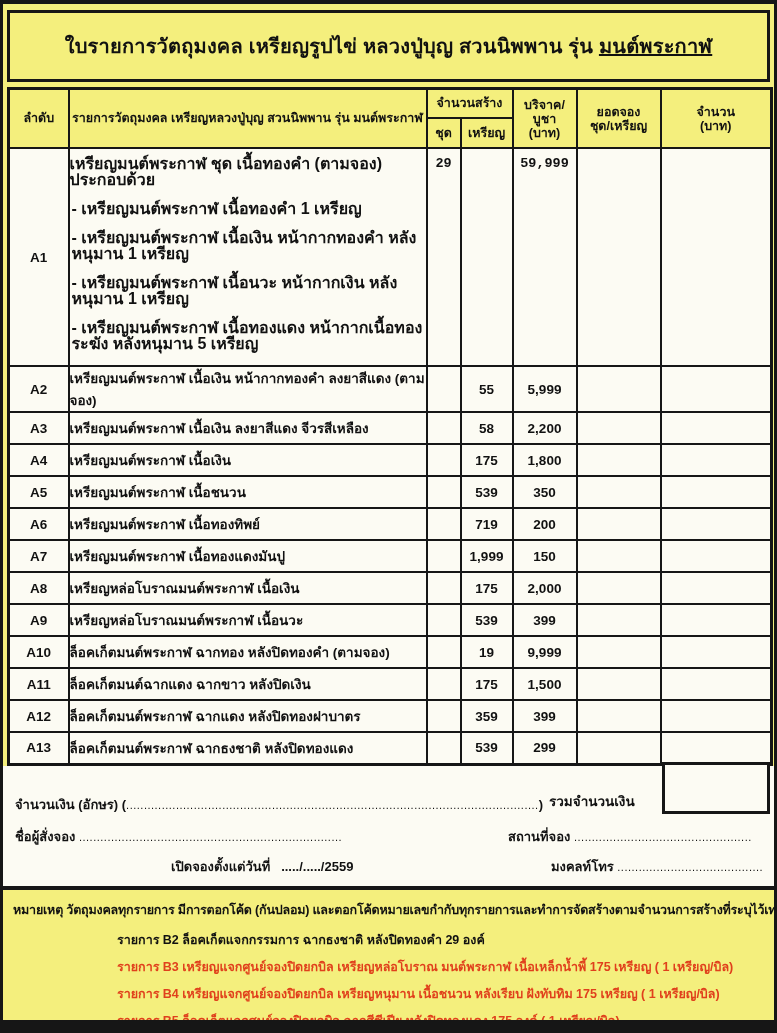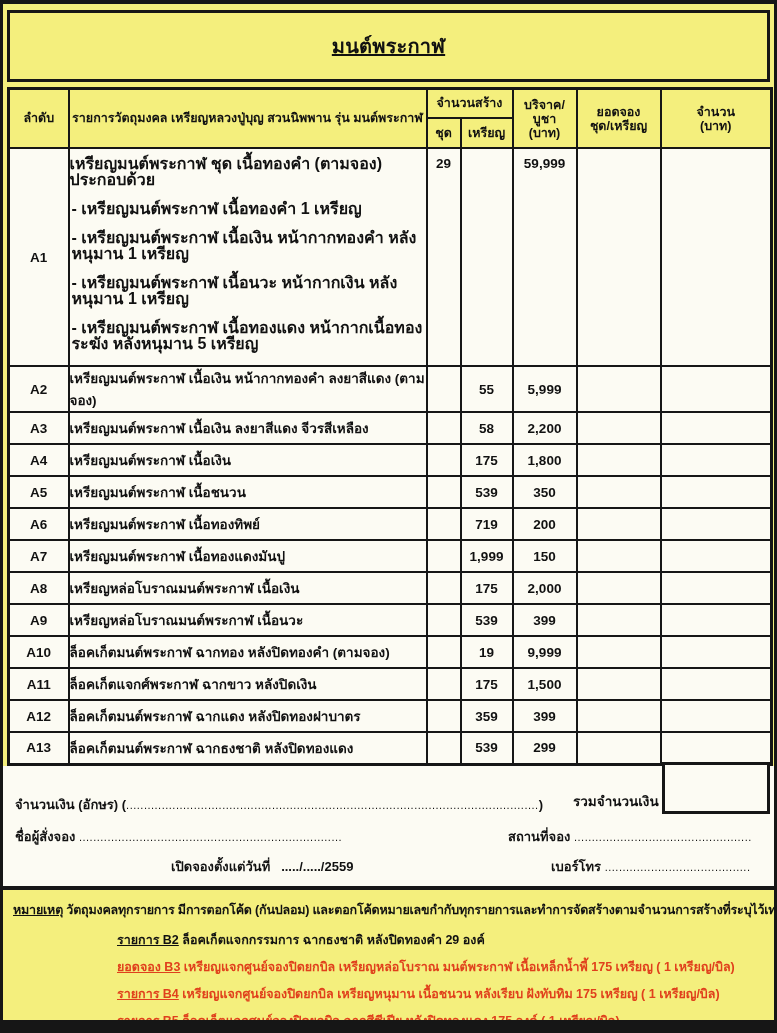--- a/index.html
+++ b/index.html
@@ -27,48 +27,48 @@
   thead th{background:#f4ef7d;font-size:12.5px;line-height:15px;vertical-align:middle;}
   thead .h2line div{line-height:14px;}
   tr.hr1 th{height:27px;}
   tr.hr2 th{height:28px;}
   tbody td{font-size:13.5px;}
   td.c-no{text-align:center;vertical-align:middle;}
   td.c-desc{padding:2px 6px;vertical-align:middle;text-align:left;}
   td.c-num{text-align:center;vertical-align:middle;}
   tr.row-a1{height:171px;}
   tr.row-a1 td.c-desc{vertical-align:top;padding-top:7px;}
-  tr.row-a1 td.c-num{vertical-align:top;padding-top:7px;}
+  tr.row-a1 td.c-num{vertical-align:top;padding-top:7px;font-family:Liberation Mono, monospace;}
   tr.row-a1 p{margin:0 0 13px;line-height:16px;font-size:16px;}
   tr.row-a1 p.sub{padding-left:2px;}
   tr.item{height:32px;}
   
   .form-section{
     position:relative;height:120px;background:#fcfbf3;
     border-bottom:4px solid #161616;font-size:13px;
   }
   .form-section .dots{font-weight:normal;font-size:11px;letter-spacing:.5px;}
   .pos{position:absolute;white-space:nowrap;}
   .total-box{
     position:absolute;left:659px;top:-4px;width:108px;height:52px;
     border:3px solid #161616;box-sizing:border-box;background:#fcfbf3;
   }
   
   .notes{padding:10px 8px 0 10px;font-size:12.5px;}
   .notes .lead{white-space:nowrap;letter-spacing:-.2px;}
-  .notes .u{text-decoration:underline;}
+  .notes .u{}
   .note-item{padding-left:104px;margin-top:13px;line-height:14px;white-space:nowrap;}
   .note-item.red{color:#e0401c;}
 </style>
 </head>
 <body>
 
 <div class="page">
 
-  <div class="title-box"><span class="u">มนต์พระกาฬ</span></div>
+  <div class="title-box"><span>ใบรายการวัตถุมงคล เหรียญรูปไข่ หลวงปู่บุญ สวนนิพพาน รุ่น </span><span class="u">มนต์พระกาฬ</span></div>
 
   <table class="main">
     <colgroup>
       <col style="width:60px">
         <col style="width:358px">
         <col style="width:34px">
       <col style="width:52px">
         <col style="width:64px">
         <col style="width:84px">
         <col>
@@ -189,21 +189,21 @@
         <td class="c-no">A10</td>
         <td class="c-desc">ล็อคเก็ตมนต์พระกาฬ ฉากทอง หลังปิดทองคำ (ตามจอง)</td>
         <td class="c-num"></td>
         <td class="c-num">19</td>
         <td class="c-num">9,999</td>
         <td></td>
         <td></td>
       </tr>
       <tr class="item">
         <td class="c-no">A11</td>
-        <td class="c-desc">ล็อคเก็ตแจกศ์พระกาฬ ฉากขาว หลังปิดเงิน</td>
+        <td class="c-desc">ล็อคเก็ตมนต์ฉากแดง ฉากขาว หลังปิดเงิน</td>
         <td class="c-num"></td>
         <td class="c-num">175</td>
         <td class="c-num">1,500</td>
         <td></td>
         <td></td>
       </tr>
       <tr class="item">
         <td class="c-no">A12</td>
         <td class="c-desc">ล็อคเก็ตมนต์พระกาฬ ฉากแดง หลังปิดทองฝาบาตร</td>
         <td class="c-num"></td>
@@ -219,30 +219,30 @@
         <td class="c-num">539</td>
         <td class="c-num">299</td>
         <td></td>
         <td></td>
       </tr>
     </tbody>
   </table>
 
   <div class="form-section">
     <div class="total-box"></div>
-    <div class="pos" style="left:570px;top:24px;font-size:13.5px;">รวมจำนวนเงิน</div>
+    <div class="pos" style="left:546px;top:24px;font-size:13.5px;">รวมจำนวนเงิน</div>
     <div class="pos" style="left:12px;top:28px;max-width:500px;"><span>จำนวนเงิน (อักษร)  (</span><span class="dots">....................................................................................................................</span><span>)</span></div>
     <div class="pos" style="left:12px;top:60px;"><span>ชื่อผู้สั่งจอง</span> <span class="dots">..........................................................................</span></div>
     <div class="pos" style="left:505px;top:60px;"><span>สถานที่จอง</span> <span class="dots">..................................................</span></div>
     <div class="pos" style="left:168px;top:90px;"><span>เปิดจองตั้งแต่วันที่</span>&nbsp;&nbsp;&nbsp;<span>...../...../2559</span></div>
-    <div class="pos" style="left:548px;top:90px;"><span>เบอร์โทร</span> <span class="dots">.........................................</span></div>
+    <div class="pos" style="left:548px;top:90px;"><span>มงคลท์โทร</span> <span class="dots">.........................................</span></div>
   </div>
 
   <div class="notes">
     <div class="lead"><span class="u">หมายเหตุ</span><span> วัตถุมงคลทุกรายการ มีการตอกโค้ด (กันปลอม) และตอกโค้ดหมายเลขกำกับทุกรายการและทำการจัดสร้างตามจำนวนการสร้างที่ระบุไว้เท่านั้น</span></div>
     <div class="note-item"><span class="u">รายการ B2</span><span> ล็อคเก็ตแจกกรรมการ ฉากธงชาติ หลังปิดทองคำ 29 องค์</span></div>
-    <div class="note-item red"><span class="u">ยอดจอง B3</span><span> เหรียญแจกศูนย์จองปิดยกบิล เหรียญหล่อโบราณ มนต์พระกาฬ เนื้อเหล็กน้ำพี้ 175 เหรียญ ( 1 เหรียญ/บิล)</span></div>
+    <div class="note-item red"><span class="u">รายการ B3</span><span> เหรียญแจกศูนย์จองปิดยกบิล เหรียญหล่อโบราณ มนต์พระกาฬ เนื้อเหล็กน้ำพี้ 175 เหรียญ ( 1 เหรียญ/บิล)</span></div>
     <div class="note-item red"><span class="u">รายการ B4</span><span> เหรียญแจกศูนย์จองปิดยกบิล เหรียญหนุมาน เนื้อชนวน หลังเรียบ  ฝังทับทิม 175 เหรียญ ( 1 เหรียญ/บิล)</span></div>
     <div class="note-item red"><span class="u">รายการ B5</span><span> ล็อคเก็ตแจกศูนย์จองปิดยกบิล ฉากสีซีเปีย หลังปิดทองแดง 175 องค์ ( 1 เหรียญ/บิล)</span></div>
 
   </div>
 
 </div>
 
 </body></html>

